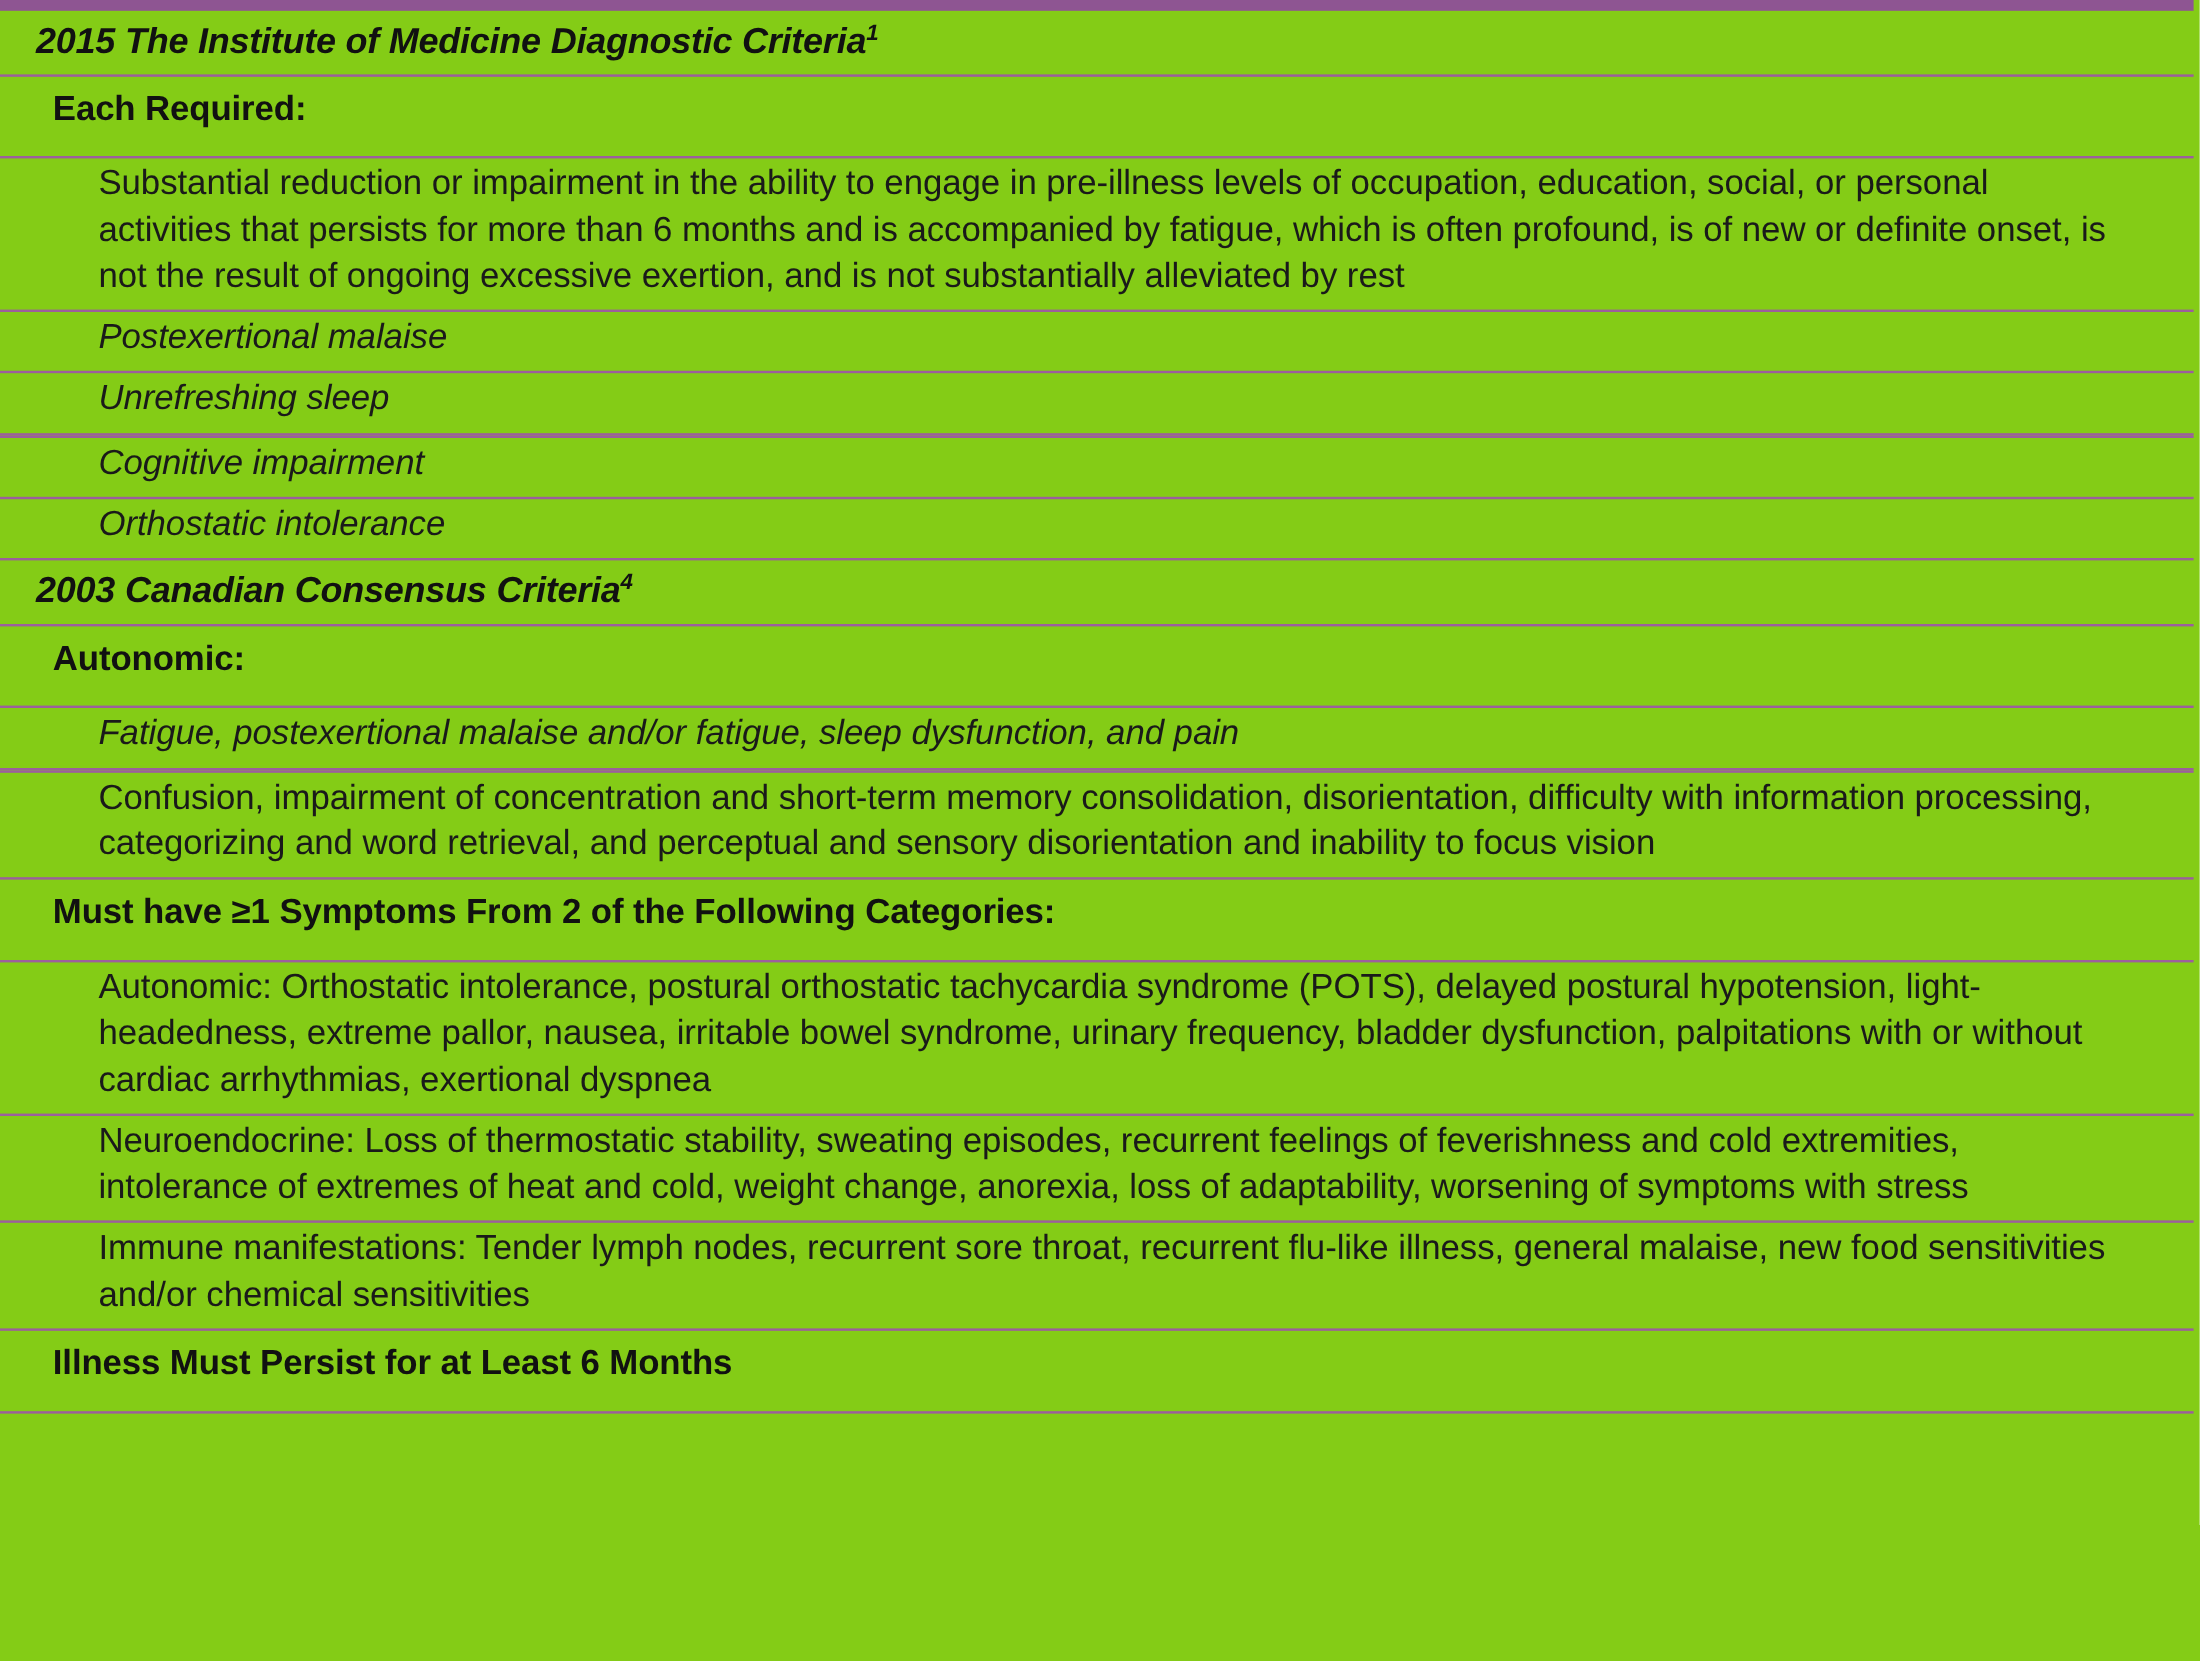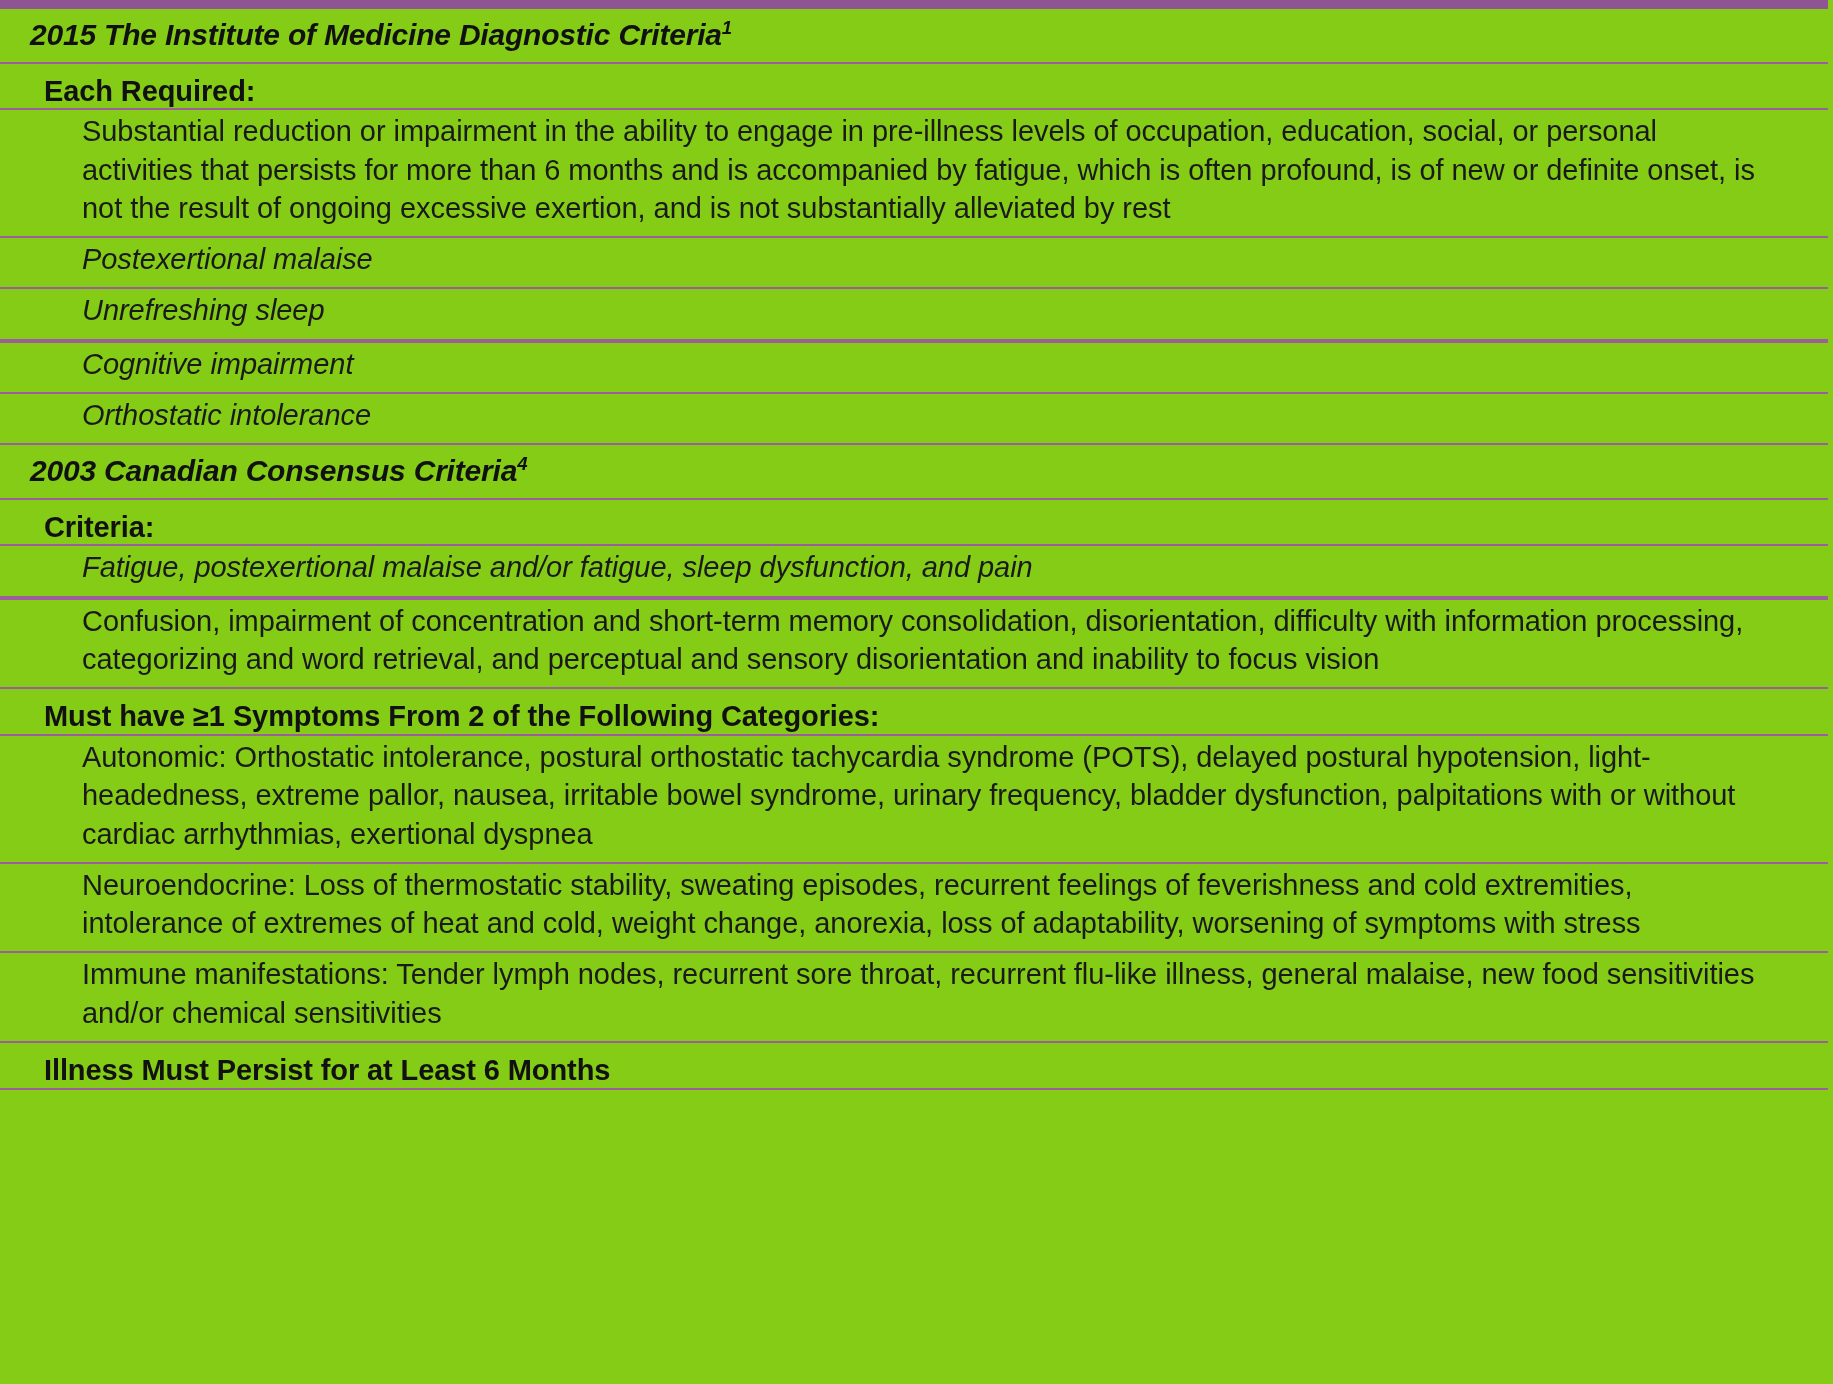--- a/index.html
+++ b/index.html
@@ -67,21 +67,21 @@
     white-space: nowrap;
   }
   .section-title sup {
     font-size: 0.62em;
     vertical-align: super;
     line-height: 0;
   }
 
   
   .sub-heading {
-    padding: 10px 0 0 44px;
+    padding: 10px 0 22px 44px;
   }
   .sub-heading .txt {
     font-family: "Liberation Sans Narrow", "Liberation Sans", sans-serif;
     font-weight: bold;
     font-size: 29px;
     font-stretch: condensed;
     letter-spacing: -0.1px;
     line-height: 1.2;
     color: #111111;
     white-space: nowrap;
@@ -181,21 +181,21 @@
   <div class="row section-title">
     <div class="row-inner">
       <span class="txt"><span>2003 Canadian Consensus Criteria</span><sup>4</sup></span>
     </div>
   </div>
 
   <div class="rule" style="background: rgb(156, 94, 158);"></div>
 
   <div class="row sub-heading">
     <div class="row-inner">
-      <span class="txt">Criteria:</span>
+      <span class="txt">Autonomic:</span>
     </div>
   </div>
 
   <div class="rule" style="background: rgb(156, 94, 158);"></div>
 
   <div class="row item single">
     <div class="row-inner">
       <span class="txt">Fatigue, postexertional malaise and/or fatigue, sleep dysfunction, and pain</span>
     </div>
   </div>

